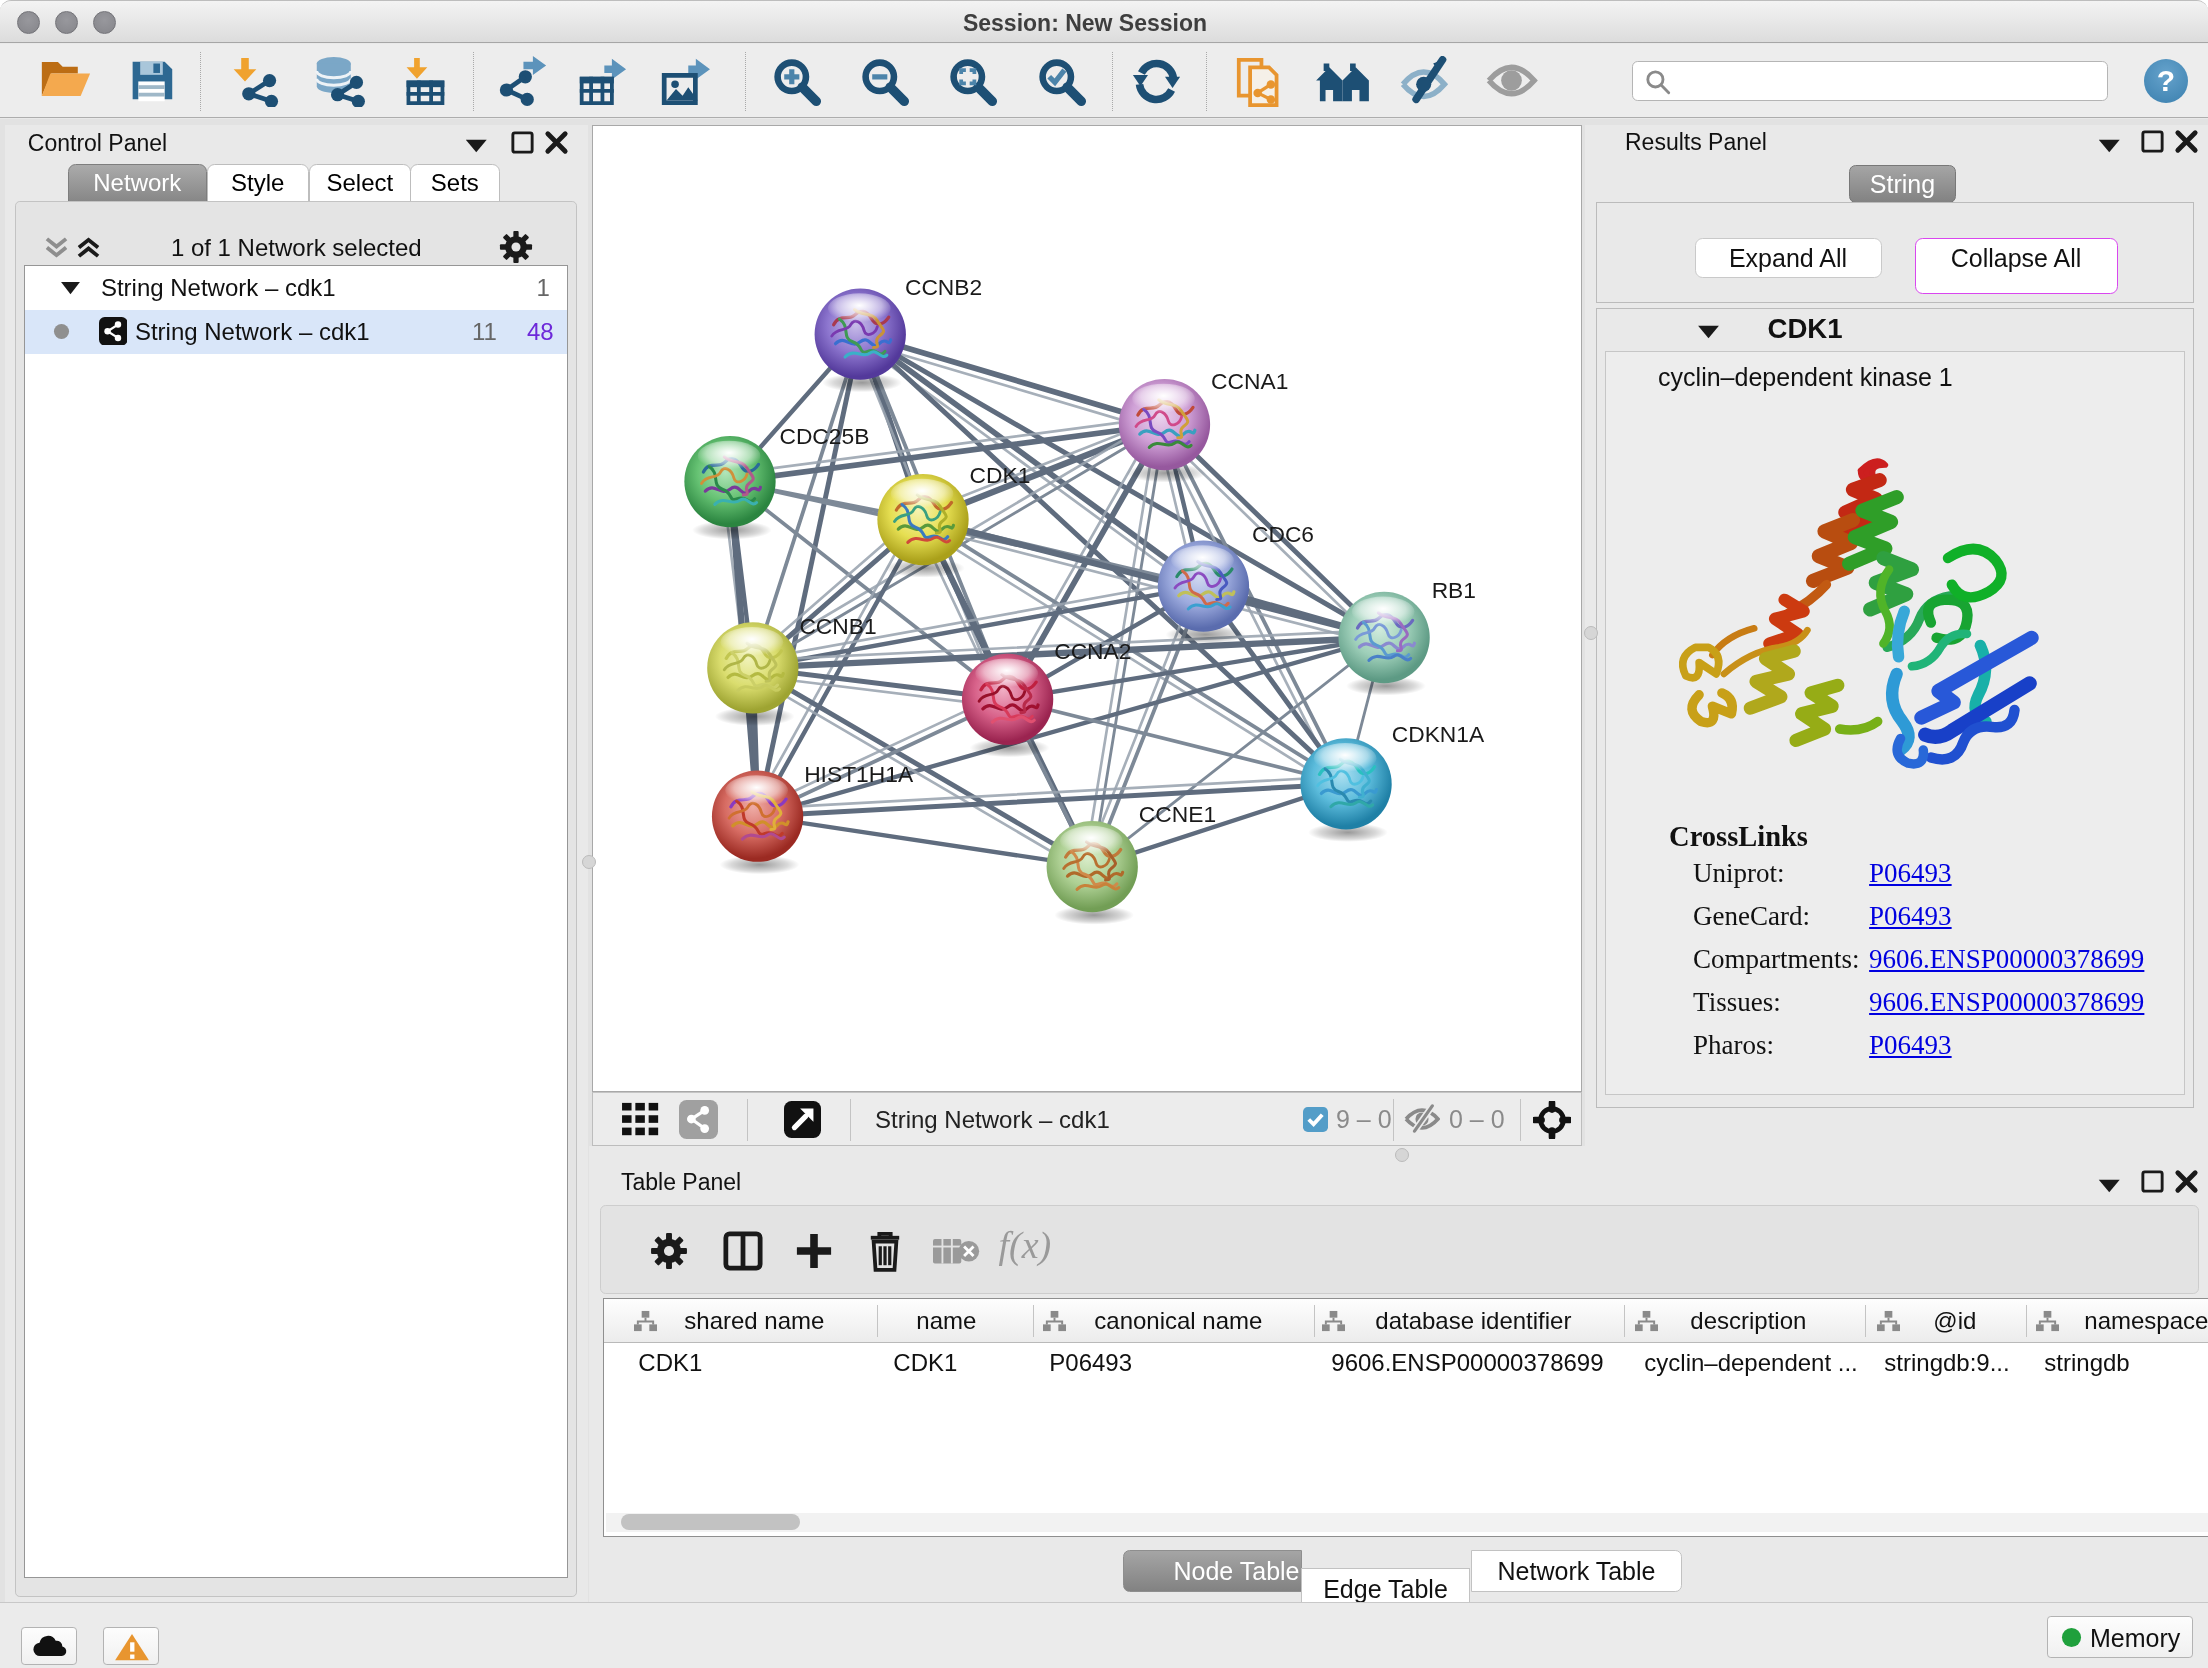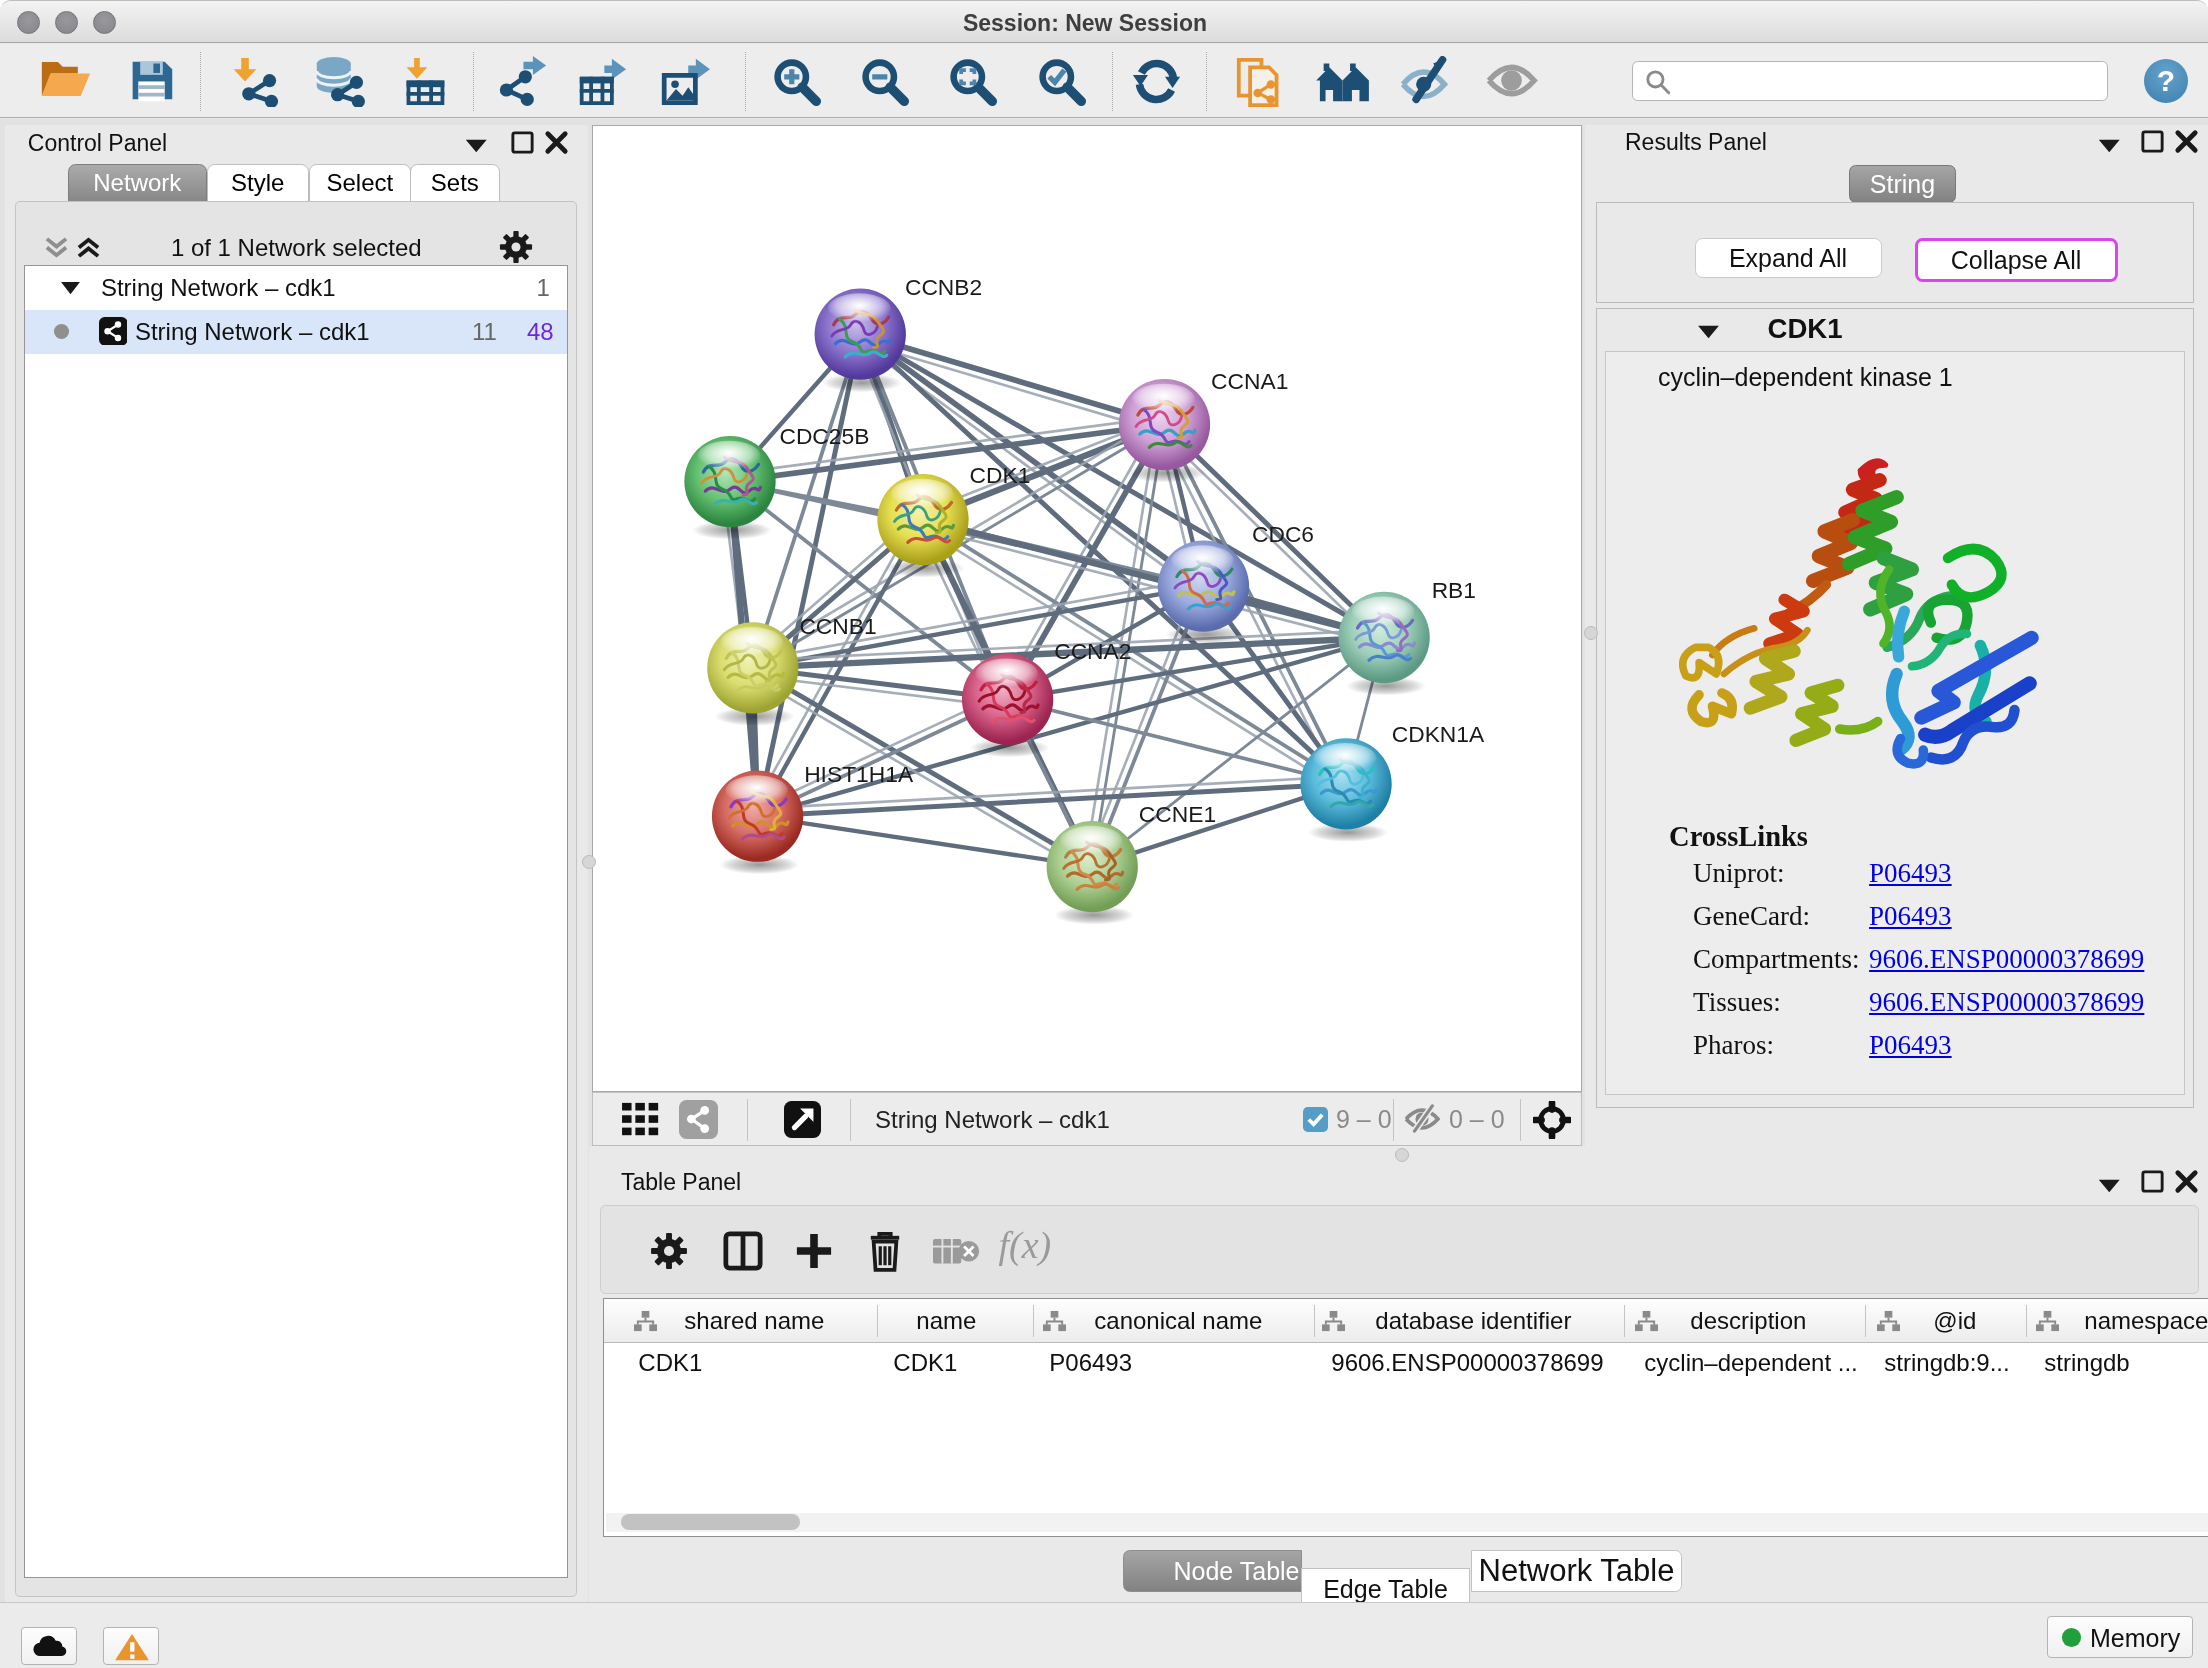--- a/index.html
+++ b/index.html
@@ -640,21 +640,21 @@
       </svg>
     <svg class="abs" style="left:554px; top:2.9px;" width="27" height="27" viewBox="0 0 28 28">
         <rect x="4" y="4" width="20" height="20" fill="none" stroke="#1a1a1a" stroke-width="3" rx="2"></rect>
       </svg>
     <svg class="abs" style="left:588px; top:2.9px;" width="27" height="27" viewBox="0 0 28 28">
         <path d="M5 5 L23 23 M23 5 L5 23" stroke="#1a1a1a" stroke-width="5" stroke-linecap="round"></path>
       </svg>
     <div class="abs" style="left:264px; top:40px; width:107px; height:38px; background:linear-gradient(#a5a5a5,#828282); border:1px solid #787878; border-radius:6.7px; color:#fff; font-size:25px; text-align:center; line-height:36px;">String</div>
     <div class="abs" style="left:10.5px; top:77px; width:598px; height:101px; background:#e9e9e9; border:1px solid #bbb;">
       <div class="abs" style="left:98px; top:35px; width:187px; height:40px; background:#fff; border:1px solid #c9c9c9; border-radius:7.6px; font-size:25px; text-align:center; line-height:38px; color:#111;">Expand All</div>
-      <div class="abs" style="left:318px; top:35px; width:203px; height:44px; background:#fff; border:3px solid #d946ef; border-radius:7.6px; font-size:25px; text-align:center; line-height:38px; color:#111;">Collapse All</div>
+      <div class="abs" style="left:318px; top:35px; width:203px; height:56px; background:#fff; border:1px solid #d946ef; border-radius:7.6px; font-size:25px; text-align:center; line-height:38px; color:#111;">Collapse All</div>
     </div>
     <div class="abs" style="left:10.5px; top:183px; width:598px; height:800px; background:#e9e9e9; border:1px solid #bbb;">
       <svg class="abs" style="left:98px; top:14.3px;" width="27" height="18" viewBox="0 0 28 19">
           <path d="M3 3 h22 l-11 13 z" fill="#1a1a1a"></path>
         </svg>
       <div class="abs" style="left:171px; top:3.8px; font-size:27.6px; font-weight:bold; color:#111;">CDK1</div>
       <div class="abs" style="left:8.6px; top:42px; width:580px; height:744px; background:#ededed; border:1px solid #c6c6c6;">
         <div class="abs" style="left:52px; top:10.5px; font-size:25px; color:#111;">cyclin–dependent kinase 1</div>
         <svg class="abs" style="left:57px; top:90px;" width="380" height="328" viewBox="0 0 400 345">
           <g fill="none" stroke-linecap="round" stroke-linejoin="round">
@@ -825,21 +825,21 @@
         <span class="abs" style="left:1040px; top:5.7px;">cyclin–dependent ...</span>
         <span class="abs" style="left:1280px; top:5.7px;">stringdb:9...</span>
         <span class="abs" style="left:1440px; top:5.7px;">stringdb</span>
       </div>
       <div class="abs" style="left:1.9px; top:214px; width:1605px; height:19px; background:#f2f2f2;">
         <div class="abs" style="left:15px; top:1px; width:179px; height:16px; background:#c2c2c2; border-radius:8.6px;"></div>
       </div>
     </div>
     <div class="abs" style="left:534px; top:404px; width:179px; height:42px; background:linear-gradient(#a5a5a5,#828282); border:1px solid #8e8e8e; border-radius:6.7px 0 0 6.7px; color:#fff; font-size:25px; text-align:center; line-height:40px;padding-left:48px;">Node Table</div>
     <div class="abs" style="left:712px; top:404px; width:169px; height:42px; background:#fff; border:1px solid #c2c2c2; color:#111; font-size:25px; text-align:center; line-height:40px;margin-top:18px;">Edge Table</div>
-    <div class="abs" style="left:882px; top:404px; width:211px; height:42px; background:#fff; border:1px solid #c2c2c2; border-radius:0 6.7px 6.7px 0; color:#111; font-size:31px; text-align:center; line-height:40px;">Network Table</div>
+    <div class="abs" style="left:882px; top:404px; width:211px; height:42px; background:#fff; border:1px solid #c2c2c2; border-radius:0 6.7px 6.7px 0; color:#111; font-size:25px; text-align:center; line-height:40px;">Network Table</div>
   </div>
   <div id="statusbar">
     <div class="sbtn" style="left:21px; top:24px; width:56px; height:38px;">
       <svg width="38" height="27" viewBox="0 0 40 28" style="position:absolute; left:8.6px; top:4.8px;">
           <path d="M10 24 a7 7 0 0 1 -1 -14 a9 9 0 0 1 17 -2 a6 6 0 0 1 7 6 a5 5 0 0 1 -2 10 z" fill="#111"></path>
         </svg>
     </div>
     <div class="sbtn" style="left:103px; top:24px; width:56px; height:38px;">
       <svg width="36" height="30" viewBox="0 0 38 32" style="position:absolute; left:9.5px; top:3.8px;">
           <path d="M19 2 L37 30 H1 z" fill="#e8952f"></path>

